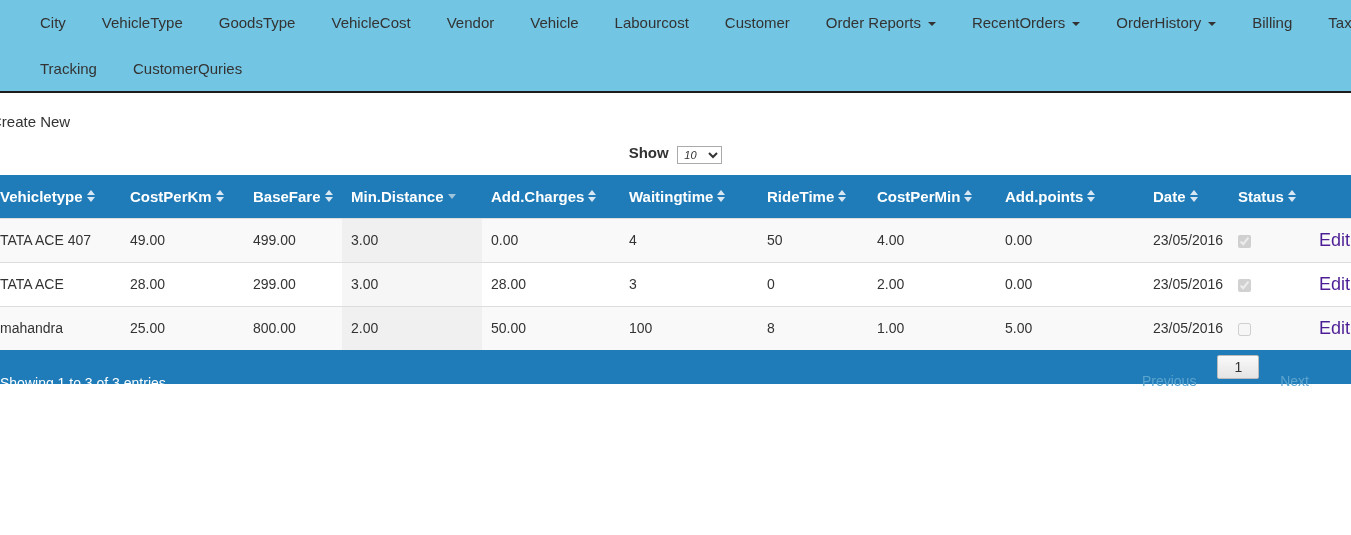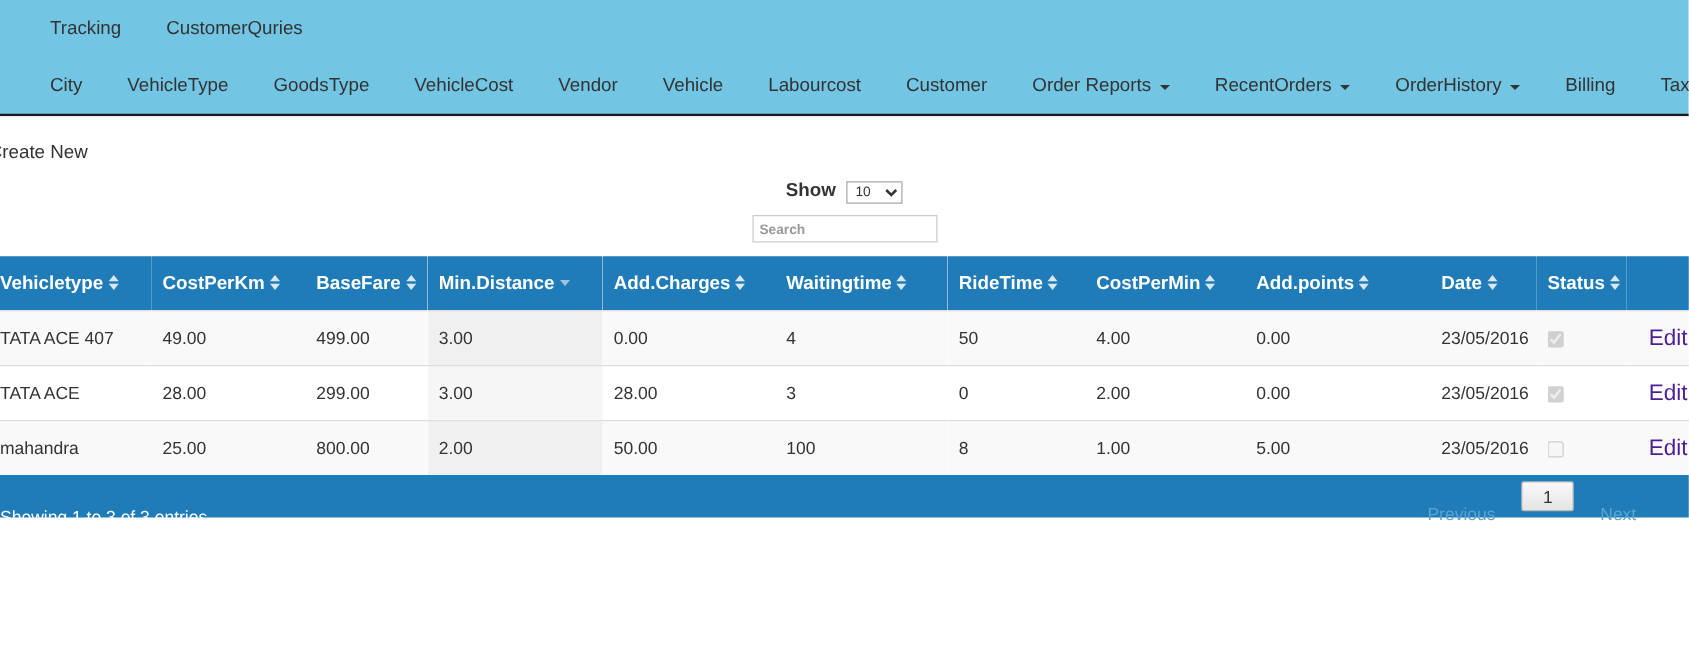--- a/index.html
+++ b/index.html
@@ -88,20 +88,21 @@
   .dt-length select {
     font-family: "Liberation Sans", sans-serif;
     font-size: 11px;
     color: #333;
     margin-left: 5px;
     padding: 1px 2px;
     border: 1px solid #aaaaaa;
     background: #ffffff;
     height: 18px;
     vertical-align: middle;
+    font-style: italic;
   }
 
   .dt-filter {
     text-align: center;
     margin-top: 9px;
   }
   .dt-filter input {
     font-family: "Liberation Sans", sans-serif;
     font-size: 12px;
     color: #333;
@@ -239,28 +240,20 @@
     border-radius: 2px;
     color: #333333;
     padding: 3px 16px;
     margin: 0 9px;
   }
 </style>
 </head>
 <body>
 
 <div id="navbar">
-  <div class="nav-row" id="nav-row-2">
-      <a class="nav-item">
-        <span>Tracking</span>
-      </a>
-      <a class="nav-item">
-        <span>CustomerQuries</span>
-      </a>
-    </div>
   <div class="nav-row" id="nav-row-1">
       <a class="nav-item">
         <span>City</span>
       </a>
       <a class="nav-item">
         <span>VehicleType</span>
       </a>
       <a class="nav-item">
         <span>GoodsType</span>
       </a>
@@ -289,38 +282,43 @@
       </a>
       <a class="nav-item">
         <span>OrderHistory</span>
         <span class="caret"></span>
       </a>
       <a class="nav-item">
         <span>Billing</span>
       </a>
       <a class="nav-item">
         <span>Tax</span>
+      </a>
+    </div>
+  <div class="nav-row" id="nav-row-2">
+      <a class="nav-item">
+        <span>Tracking</span>
+      </a>
+      <a class="nav-item">
+        <span>CustomerQuries</span>
       </a>
     </div>
 </div>
 
 <div id="content">
 
   <a id="create-new">Create New</a>
 
   <div id="datatable-wrapper">
 
     <div class="dt-length">
       <label>Show</label>
       <select id="length-select"><option value="10">10</option><option value="25">25</option><option value="50">50</option><option value="100">100</option></select>
     </div>
 
-    <div class="dt-filter">
-      <input type="text" id="search-input" placeholder="Search" style="">
-    </div>
 
     <table class="dt">
       <colgroup>
         <col style="width:130px">
           <col style="width:123px">
           <col style="width:98px">
         <col style="width:140px">
           <col style="width:138px">
           <col style="width:138px">
         <col style="width:110px">

